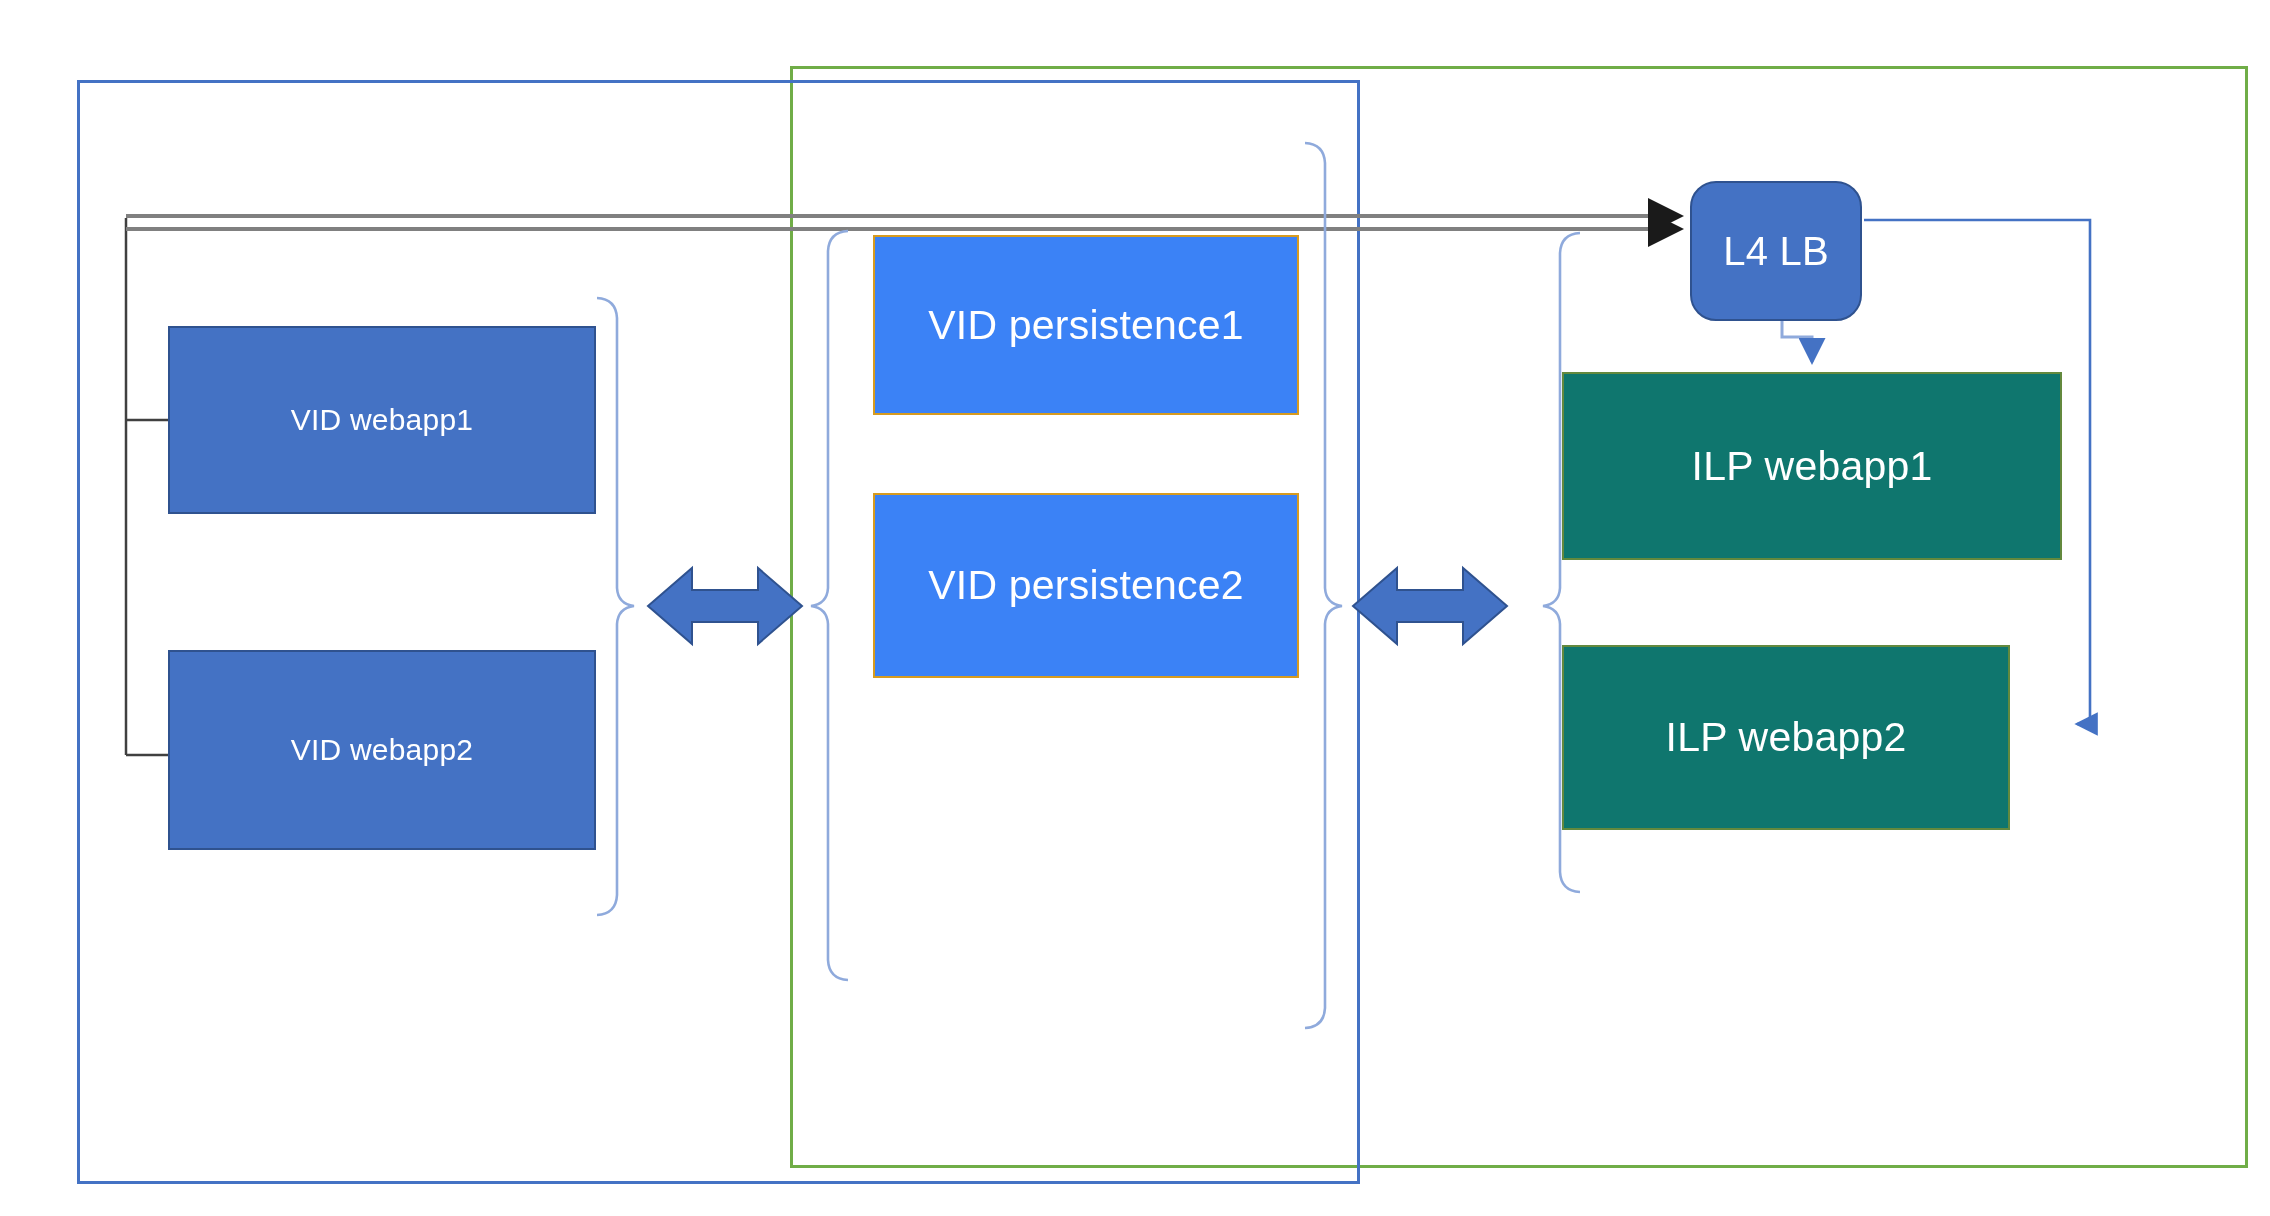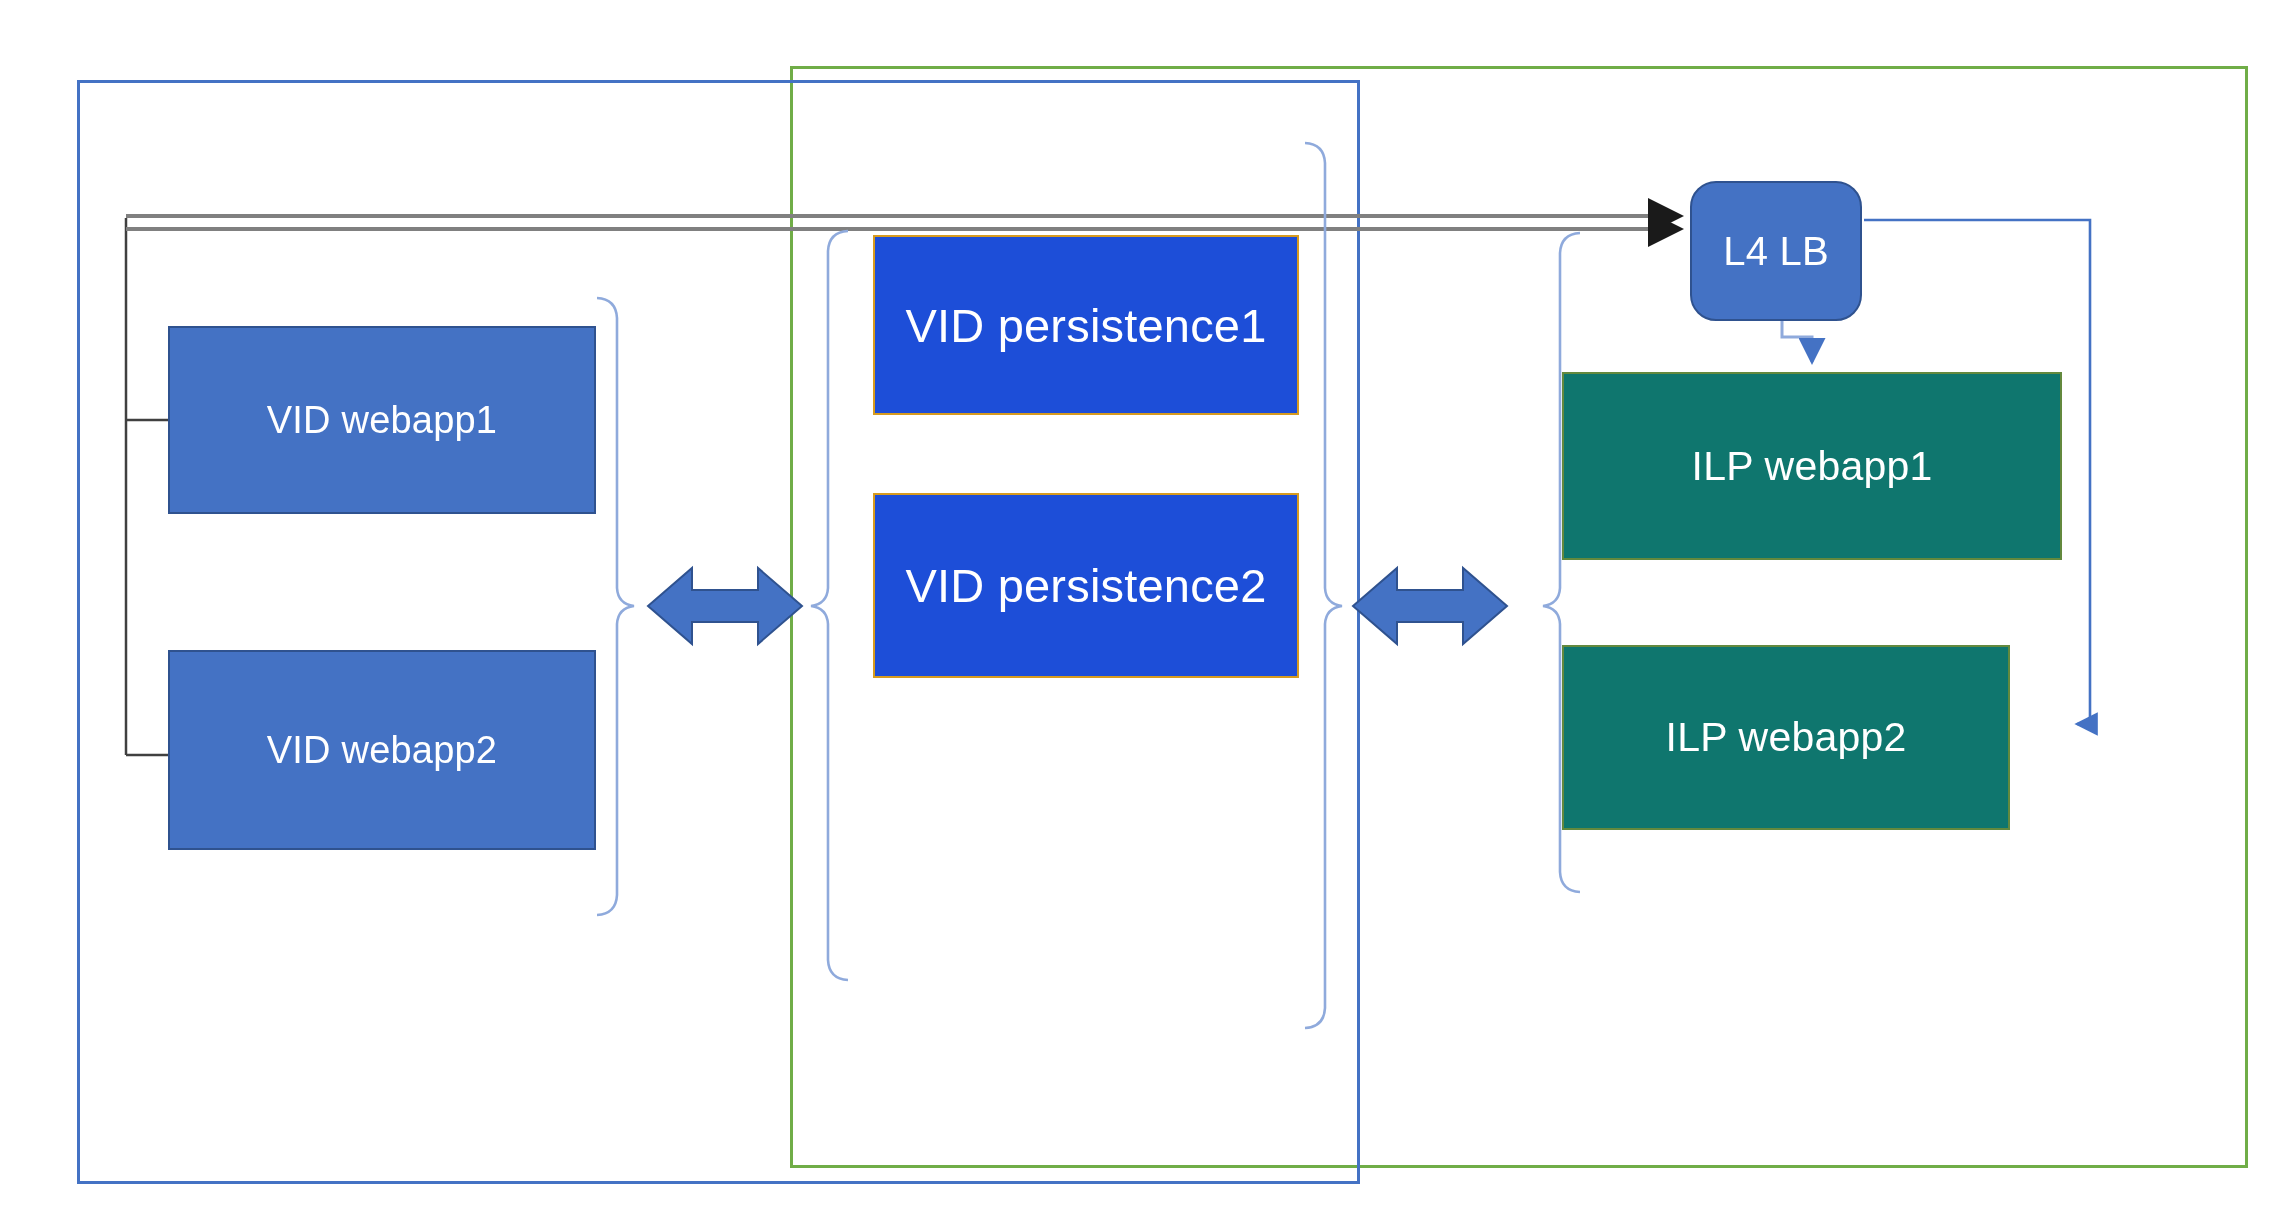--- a/index.html
+++ b/index.html
@@ -8,22 +8,22 @@
 
   
   .zone{position:absolute;background:transparent;box-sizing:border-box;}
   #zone-vid{left:77px;top:80px;width:1283px;height:1104px;border:3px solid #4472C4;}
   #zone-ilp{left:790px;top:66px;width:1458px;height:1102px;border:3px solid #70AD47;}
 
   
   .node{position:absolute;box-sizing:border-box;display:flex;align-items:center;
         justify-content:center;color:#ffffff;font-weight:400;text-align:center;
         letter-spacing:.2px;}
-  .node-blue{background:#4472C4;border:2px solid #2F528F;font-size:38px;}
-  .node-orange{background:#1d4ed8;border:2px solid #D79B1F;font-size:47px;}
+  .node-blue{background:#4472C4;border:2px solid #2F528F;font-size:30px;}
+  .node-orange{background:#3b82f6;border:2px solid #D79B1F;font-size:41px;}
   .node-green{background:#0f766e;border:2px solid #63893E;font-size:41px;}
   .node-lb{background:#4472C4;border:2px solid #2F528F;border-radius:26px;font-size:40px;margin-top:26px;}
 
   #vid-webapp1{left:168px;top:326px;width:428px;height:188px;}
   #vid-webapp2{left:168px;top:650px;width:428px;height:200px;}
   #vid-pers1{left:873px;top:235px;width:426px;height:180px;}
   #vid-pers2{left:873px;top:493px;width:426px;height:185px;}
   #vid-pers3{left:873px;top:752px;width:426px;height:223px;}
   #ilp-webapp1{left:1562px;top:372px;width:500px;height:188px;}
   #ilp-webapp2{left:1562px;top:645px;width:448px;height:185px;}

